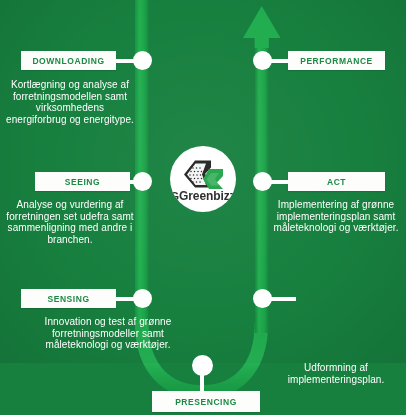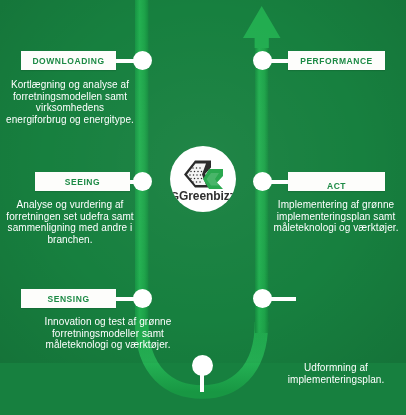--- a/index.html
+++ b/index.html
@@ -200,31 +200,34 @@
   <div class="body-text" style="left:6px; top:316px; width:140px;margin-left:32px;">Innovation og test af grønne forretningsmodeller samt måleteknologi og værktøjer.</div>
 
   <div class="stem" style="left:264px; top:58.5px; width:32px;"></div>
   <div class="node" style="left:252.5px; top:51px;"></div>
   <div class="chip" style="left:288px; top:51px; width:97px;">
     <span>PERFORMANCE</span>
   </div>
 
   <div class="stem" style="left:264px; top:179.5px; width:32px;"></div>
   <div class="node" style="left:252.5px; top:172px;"></div>
-  <div class="chip" style="left:288px; top:172px; width:97px;align-items:flex-end;">
+  <div class="chip" style="left:288px; top:172px; width:97px;">
     <span>ACT</span>
   </div>
   <div class="body-text" style="left:271px; top:199px; width:130px;">Implementering af grønne implementeringsplan samt måleteknologi og værktøjer.</div>
 
   <div class="stem" style="left:264px; top:296.5px; width:32px;"></div>
   <div class="node" style="left:252.5px; top:289px;"></div>
   <div class="body-text" style="left:271px; top:316px; width:130px;margin-top:46px;">Udformning af implementeringsplan.</div>
 
   <div class="stem vert" style="left:199.5px; top:364px; height:28px;"></div>
   <div class="node" style="left:192px; top:355px; width:21px; height:21px;"></div>
+  <div class="chip" style="left:152px; top:391px; width:108px; height:21px;">
+    <span>PRESENCING</span>
+  </div>
 
   <div id="logo-wrap">
     <svg id="logo-mark" viewBox="0 0 92 64">
 
       <path d="M 30 3 L 62 3 L 62 17 L 50 30 L 62 43 L 62 57 L 30 57 L 8 31 Z" fill="#2b2b2b"></path>
 
       <path d="M 31 9 L 52 9 L 44 31 L 52 52 L 31 52 L 14 31 Z" fill="#f4f4f4"></path>
       <g fill="#2b2b2b">
         <circle cx="26" cy="18" r="1.5"></circle>
           <circle cx="33" cy="18" r="1.5"></circle>

